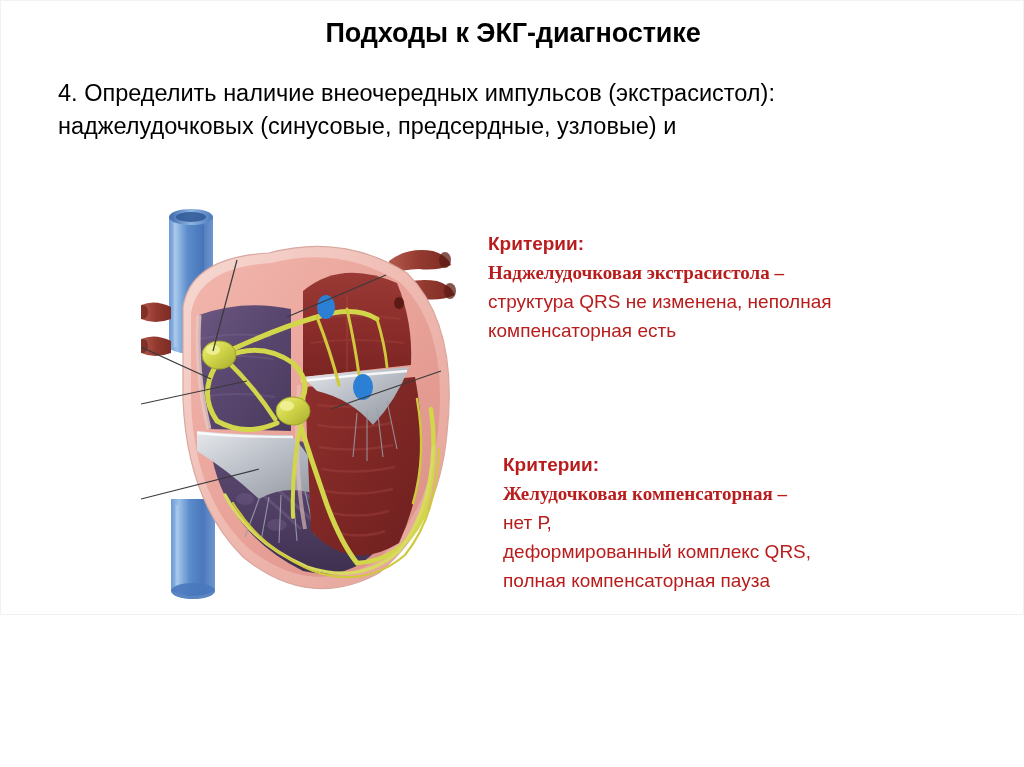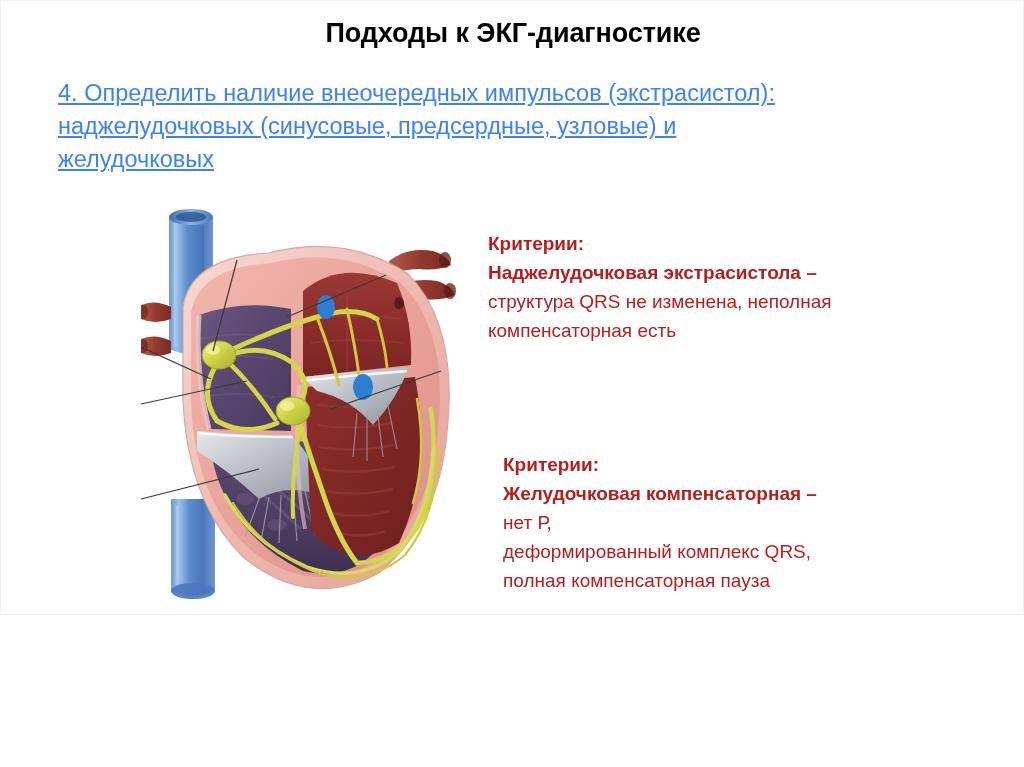--- a/index.html
+++ b/index.html
@@ -40,34 +40,33 @@
     white-space: nowrap;
   }
   
   .body-text {
     position: absolute;
     left: 57px;
     top: 76px;
     width: 900px;
     font-size: 23.5px;
     line-height: 33px;
-    color: #3b82f6;
-    text-decoration: underline;
+    color: #000000;
   }
   .body-text .line { display: block; white-space: nowrap; }
 
   
   .criteria {
     position: absolute;
     font-size: 19px;
     line-height: 29px;
     color: #b91c1c;
   }
   .criteria .hdr { display:block; font-weight: bold; white-space: nowrap; }
-  .criteria .sub { display:block; font-weight: bold; white-space: nowrap; }
+  .criteria .sub { display:block; font-weight: bold; white-space: nowrap; font-family: Liberation Serif, serif; }
   .criteria .ln  { display:block; font-weight: normal; white-space: nowrap; }
 
   #criteria-1 { left: 487px; top: 228px; }
   #criteria-2 { left: 502px; top: 449px; }
 
   
   .heart-figure {
     position: absolute;
     left: 140px;
     top: 198px;
@@ -79,21 +78,20 @@
 </head>
 <body>
 
 <div class="slide">
 
   <div class="slide-title">Подходы к ЭКГ-диагностике</div>
 
   <div class="body-text">
     <span class="line">4. Определить наличие внеочередных импульсов (экстрасистол):</span>
     <span class="line">наджелудочковых (синусовые, предсердные, узловые) и</span>
-    <span class="line">желудочковых</span>
   </div>
 
   <div class="criteria" id="criteria-1">
     <span class="hdr">Критерии:</span>
     <span class="sub">Наджелудочковая экстрасистола –</span>
     <span class="ln">структура QRS не изменена, неполная</span>
     <span class="ln">компенсаторная есть</span>
   </div>
 
   <div class="criteria" id="criteria-2">

